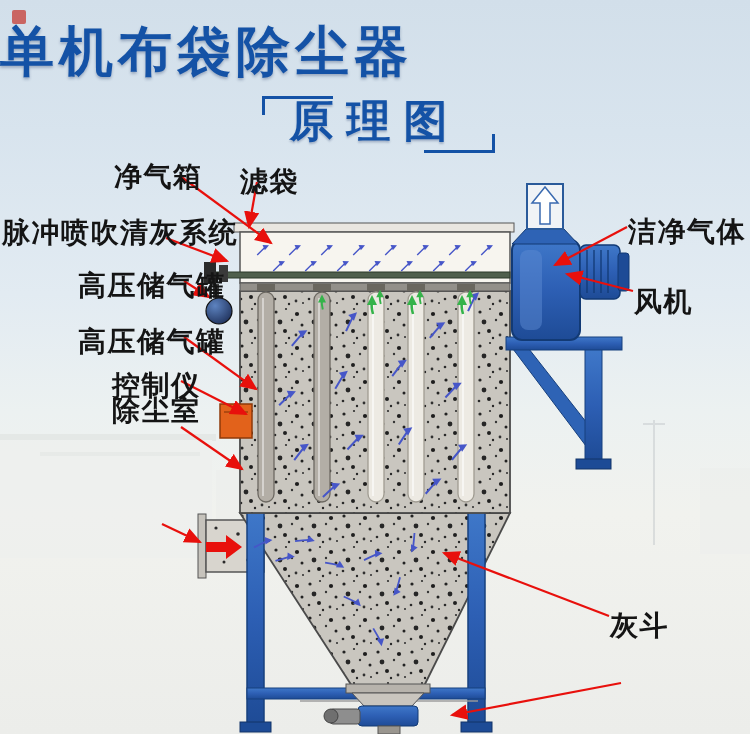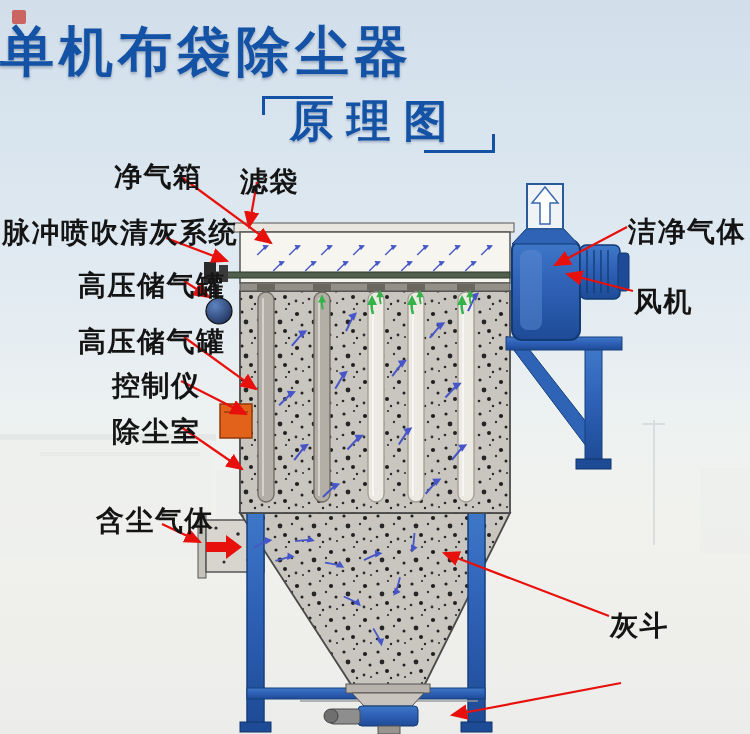--- a/index.html
+++ b/index.html
@@ -260,19 +260,18 @@
     </g>
   </svg>
 
 
   <div class="callout" style="left:114px;top:158px;">净气箱</div>
   <div class="callout" style="left:240px;top:163px;text-align:right;">滤袋</div>
   <div class="callout" style="left:2px;top:214px;">脉冲喷吹清灰系统</div>
   <div class="callout" style="left:78px;top:267px;">高压储气罐</div>
   <div class="callout" style="left:78px;top:323px;">高压储气罐</div>
   <div class="callout" style="left:112px;top:367px;">控制仪</div>
-  <div class="callout" style="left:112px;top:413px;">除尘室</div>
-  <div class="callout" style="left:96px;top:502px;">含尘气体</div>
+  <div class="callout" style="left:112px;top:392px;">除尘室</div>
   <div class="callout" style="left:628px;top:213px;">洁净气体</div>
   <div class="callout" style="left:634px;top:283px;">风机</div>
   <div class="callout" style="left:610px;top:607px;">灰斗</div>
 
 </div>
 
 </body></html>

